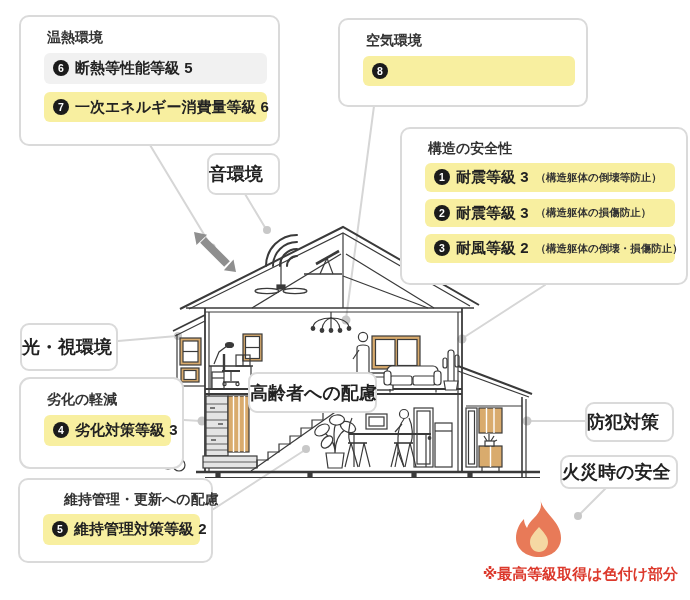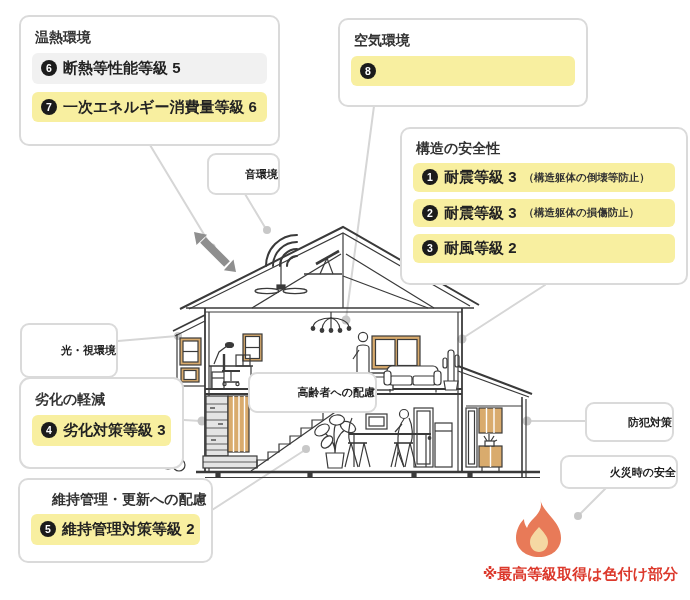--- a/index.html
+++ b/index.html
@@ -13,21 +13,21 @@
     background:#ffffff;
     overflow:hidden;
   }
   #art{position:absolute;left:0;top:0;z-index:1;}
   .panel{
     position:absolute;z-index:2;
     background:#fff;
     border:2px solid #dadada;
     border-radius:10px;
     box-sizing:border-box;
-    padding:10px 11px 11px 11px;
+    padding:10px 11px 11px 23px;
     display:flex;flex-direction:column;
   }
   .panel-title{
     font-size:14px;font-weight:bold;color:#333;
     margin:1px 0 7px 3px;line-height:1.3;white-space:nowrap;
   }
   .chip{
     display:flex;align-items:center;gap:6px;
     border-radius:6px;
     padding:7px 9px;
@@ -46,22 +46,22 @@
     line-height:1;
   }
   .chip-label{font-size:15px;font-weight:bold;color:#222;line-height:1.1;}
   .chip-note{font-size:10.5px;font-weight:bold;color:#333;line-height:1.1;margin-left:1px;}
   .tag{
     position:absolute;z-index:2;
     background:#fff;
     border:2px solid #dadada;
     border-radius:9px;
     box-sizing:border-box;
-    display:flex;align-items:center;justify-content:flex-end;
-    font-size:11px;font-weight:bold;color:#222;
+    display:flex;align-items:center;justify-content:flex-start;
+    font-size:18px;font-weight:bold;color:#222;
     white-space:nowrap;
   }
   #red-note{
     position:absolute;z-index:2;
     right:12px;top:565px;
     font-size:15px;font-weight:bold;
     color:#dc392c;
     white-space:nowrap;
   }
 </style>
@@ -326,28 +326,29 @@
       <span class="chip-note">（構造躯体の倒壊等防止）</span>
     </div>
     <div class="chip yellow" style="padding:6px 9px;margin-bottom:7px;">
       <span class="badge">2</span>
       <span class="chip-label">耐震等級 3</span>
       <span class="chip-note">（構造躯体の損傷防止）</span>
     </div>
     <div class="chip yellow" style="padding:6px 9px;">
       <span class="badge">3</span>
       <span class="chip-label">耐風等級 2</span>
+      <span class="chip-note">（構造躯体の倒壊・損傷防止）</span>
     </div>
   </div>
 
   <div class="tag" style="left:207px;top:153px;width:73px;height:42px;">
     <span>音環境</span>
   </div>
 
-  <div class="tag" style="left:20px;top:323px;width:98px;height:55px;">
+  <div class="tag" style="left:20px;top:323px;width:98px;height:48px;">
     <span>光・視環境</span>
   </div>
 
   <div class="panel" style="left:19px;top:377px;width:165px;height:92px;border-radius:11px;">
     <div class="panel-title">劣化の軽減</div>
     <div class="chip yellow">
       <span class="badge">4</span>
       <span class="chip-label">劣化対策等級 3</span>
     </div>
   </div>

